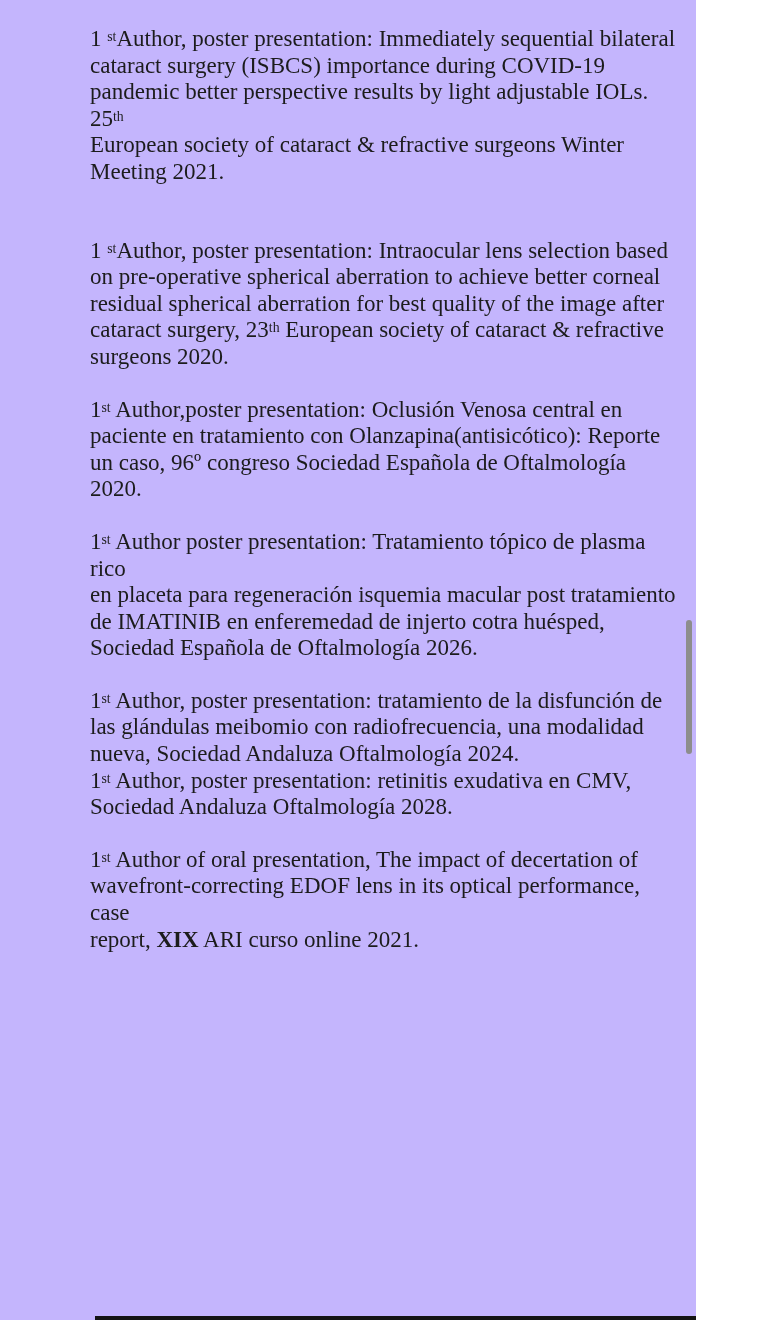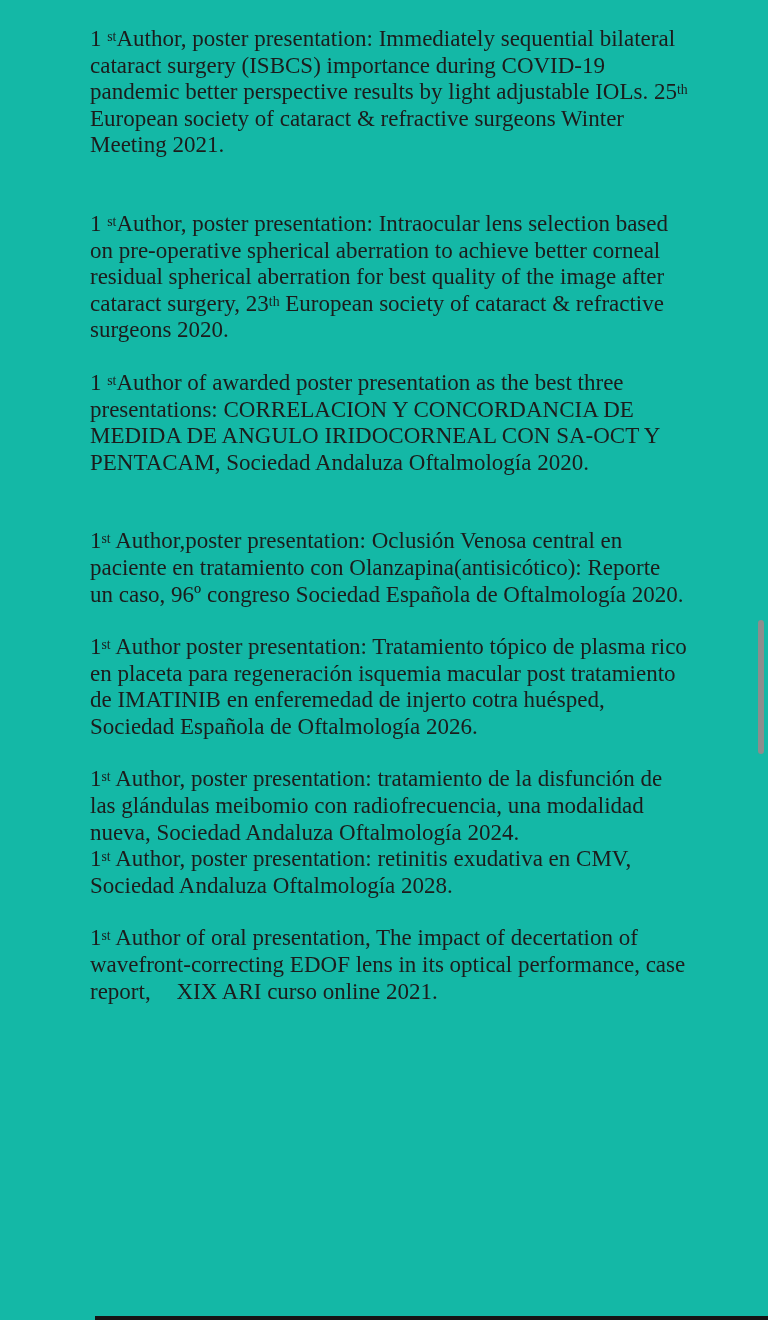--- a/index.html
+++ b/index.html
@@ -5,23 +5,23 @@
   html, body {
     margin: 0;
     padding: 0;
     width: 768px;
     height: 1320px;
     background: #ffffff;
     overflow: hidden;
   }
   .page {
     position: relative;
-    width: 768px;
+    width: 696px;
     height: 1320px;
-    background: #14b8a6;
+    background: #c4b5fd;
     font-family: "Liberation Serif", serif;
     color: #1c1c1c;
   }
   .doc {
     position: absolute;
     top: 0;
     left: 0;
     right: 0;
     padding: 26px 18px 0 90px;
     font-size: 23px;
@@ -33,22 +33,21 @@
   }
   .para.space-after {
     margin-bottom: 52px;
   }
   .sup {
     font-size: 0.60em;
     vertical-align: 0.38em;
     line-height: 0;
   }
   .bold {
-    font-weight: normal;
-    margin-left: 20px;
+    font-weight: bold;
   }
   .scroll-thumb {
     position: absolute;
     top: 620px;
     right: 4px;
     width: 6px;
     height: 134px;
     border-radius: 3px;
     background: #8d8d8d;
   }
@@ -69,24 +68,20 @@
       <p class="para space-after"><span>1 </span><span class="sup">st</span><span>Author, poster presentation: Immediately sequential bilateral
 cataract surgery (ISBCS) importance during COVID-19
 pandemic better perspective results by light adjustable IOLs. 25</span><span class="sup">th</span><span>
 European society of cataract &amp; refractive surgeons Winter
 Meeting 2021.</span></p>
       <p class="para"><span>1 </span><span class="sup">st</span><span>Author, poster presentation: Intraocular lens selection based
 on pre-operative spherical aberration to achieve better corneal
 residual spherical aberration for best quality of the image after
 cataract surgery, 23</span><span class="sup">th</span><span> European society of cataract &amp; refractive
 surgeons 2020.</span></p>
-      <p class="para space-after"><span>1 </span><span class="sup">st</span><span>Author of awarded poster presentation as the best three
-presentations: CORRELACION Y CONCORDANCIA DE
-MEDIDA DE ANGULO IRIDOCORNEAL CON SA-OCT Y
-PENTACAM, Sociedad Andaluza Oftalmología 2020.</span></p>
       <p class="para"><span>1</span><span class="sup">st</span><span> Author,poster presentation: Oclusión Venosa central en
 paciente en tratamiento con Olanzapina(antisicótico): Reporte
 un caso, 96º congreso Sociedad Española de Oftalmología 2020.</span></p>
       <p class="para"><span>1</span><span class="sup">st</span><span> Author poster presentation: Tratamiento tópico de plasma rico
 en placeta para regeneración isquemia macular post tratamiento
 de IMATINIB en enferemedad de injerto cotra huésped,
 Sociedad Española de Oftalmología 2026.</span></p>
       <p class="para"><span>1</span><span class="sup">st</span><span> Author, poster presentation: tratamiento de la disfunción de
 las glándulas meibomio con radiofrecuencia, una modalidad
 nueva, Sociedad Andaluza Oftalmología 2024.

